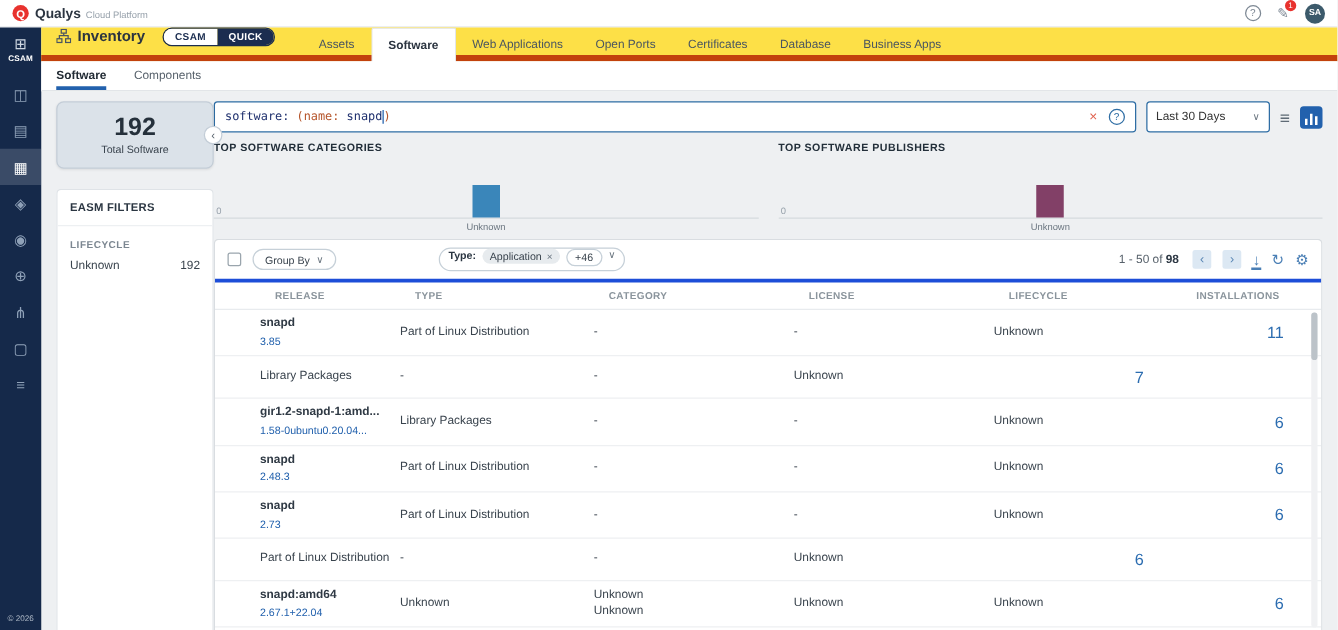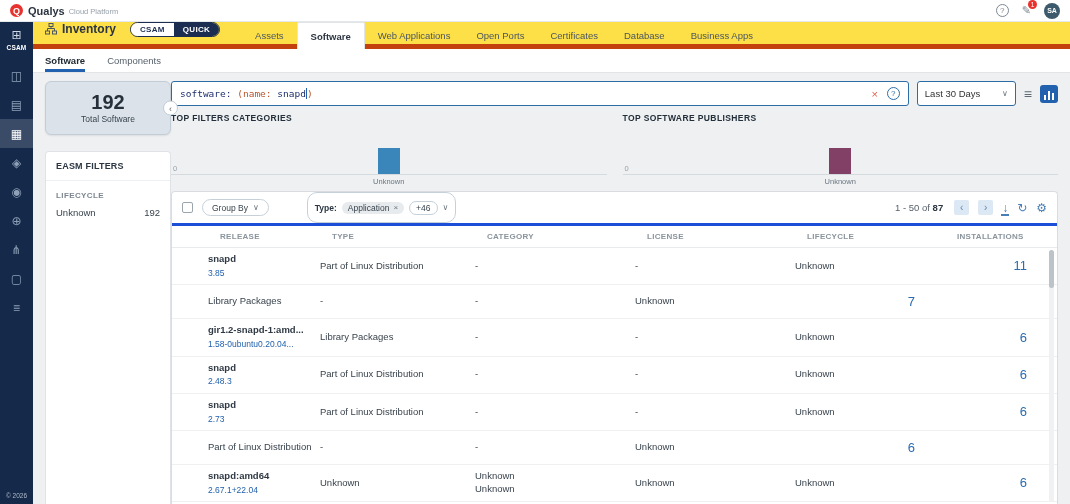--- a/index.html
+++ b/index.html
@@ -72,21 +72,21 @@
   .bar-label{position:absolute;top:calc(100% + 3px);left:50%;transform:translateX(-50%);font-size:7.5px;color:#6b7680}
   
   .table-card{margin-top:16px;flex:1;background:#fff;border:1px solid #d9dde1;border-bottom:none;border-radius:4px 4px 0 0;display:flex;flex-direction:column;min-height:0;overflow:hidden}
   .tbl-toolbar{height:31px;display:flex;align-items:center;padding:0 10px;flex-shrink:0}
   .cb{width:11px;height:11px;border:1px solid #9aa5ad;border-radius:2px;cursor:pointer;flex-shrink:0}
   .seg{display:flex;align-items:center;margin-left:13px;border:1px solid #c6d0d8;border-radius:10px;height:17px}
   .seg-item{padding:0 9px;font-size:8.5px;color:#2261ad;display:flex;align-items:center;height:100%;cursor:pointer;border-left:1px solid #e2e7ea}
   .seg-item:first-child{border-left:none}
   .seg-item.active{background:#2261ad;color:#fff;font-weight:bold;border-radius:9px;margin:-1px 0 -1px -1px;padding:0 11px;height:19px}
   .groupby{margin-left:9px;height:17px;border:1px solid #c6d0d8;border-radius:10px;display:flex;align-items:center;gap:5px;padding:0 9px;font-size:8.5px;color:#39434d;cursor:pointer}
-  .type-group{margin-left:38px;height:31px;border:1px solid #c6d0d8;border-radius:10px;display:flex;align-items:center;gap:5px;padding:0 7px;cursor:pointer}
+  .type-group{margin-left:82px;height:19px;border:1px solid #c6d0d8;border-radius:10px;display:flex;align-items:flex-start;gap:5px;padding:0 7px;cursor:pointer}
   .type-label{font-size:8.5px;font-weight:bold;color:#2b3642}
   .chip{display:flex;align-items:center;gap:4px;font-size:8.5px;border-radius:8px;padding:1px 6px}
   .chip-solid{background:#e7ebee;color:#39434d}
   .chip-x{color:#6b7680;font-size:8px;cursor:pointer}
   .chip-outline{border:1px solid #c6d0d8;color:#39434d}
   .tbl-right{margin-left:auto;display:flex;align-items:center;gap:9px}
   .pgtext{font-size:9.5px;color:#57616b;margin-right:2px}
   .pgtext b{color:#2b3642}
   .pgbtn{width:15px;height:15px;background:#dce8f3;color:#5b87b5;border-radius:2px;display:flex;align-items:center;justify-content:center;font-size:10px;cursor:pointer}
   .tool-ic{color:#4a7fb5;font-size:12px;cursor:pointer}
@@ -216,21 +216,21 @@
           <span class="view-list">≡</span>
           <div class="view-chart">
             <i style="height:5px"></i>
               <i style="height:9px"></i>
               <i style="height:7px"></i>
           </div>
         </div>
 
         <div class="charts-row">
           <div class="chart">
-            <div class="chart-title">TOP FILTERS CATEGORIES</div>
+            <div class="chart-title">TOP SOFTWARE CATEGORIES</div>
             <div class="plot">
               <span class="yzero">0</span>
               <div class="chart-bar" style="height: 26px; background: rgb(58, 134, 186);"></div>
               <div class="bar-label">Unknown</div>
             </div>
           </div>
           <div class="chart">
             <div class="chart-title">TOP SOFTWARE PUBLISHERS</div>
             <div class="plot">
               <span class="yzero">0</span>
@@ -250,21 +250,21 @@
             <div class="type-group">
               <span class="type-label">Type:</span>
               <span class="chip chip-solid">
                 <span>Application</span>
                 <span class="chip-x">×</span>
               </span>
               <span class="chip chip-outline">+46</span>
               <span class="chev">∨</span>
             </div>
             <div class="tbl-right">
-              <span class="pgtext"><span>1 - 50 of</span> <b>87</b></span>
+              <span class="pgtext"><span>1 - 50 of</span> <b>98</b></span>
               <span class="pgbtn">‹</span>
               <span class="pgbtn">›</span>
               <span class="tool-ic dl">↓</span>
               <span class="tool-ic">↻</span>
               <span class="tool-ic">⚙</span>
             </div>
           </div>
           <div class="thead">
             <div class="th"></div>
             <div class="th">RELEASE</div>

